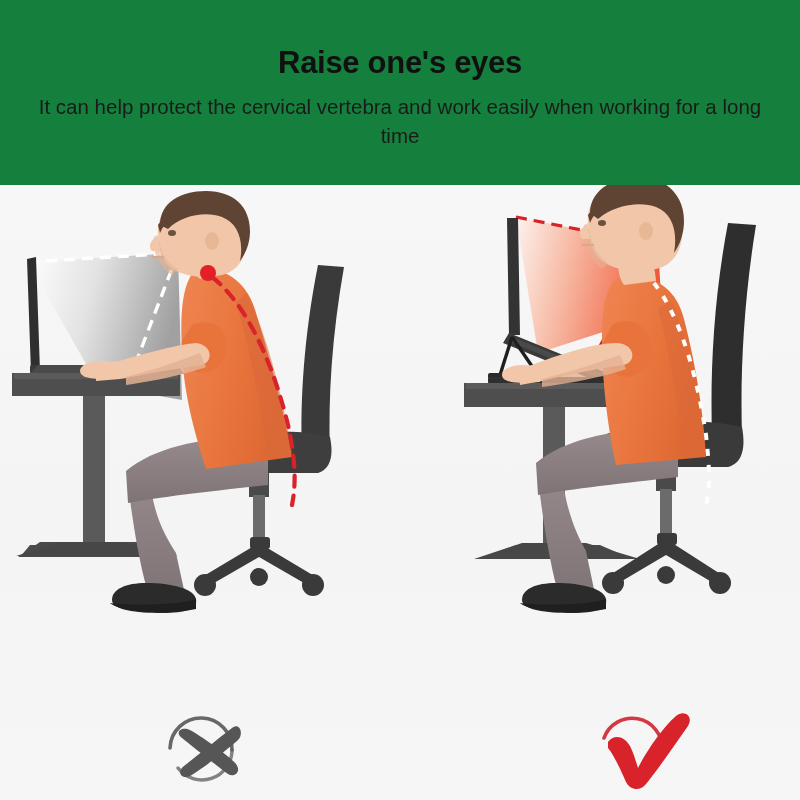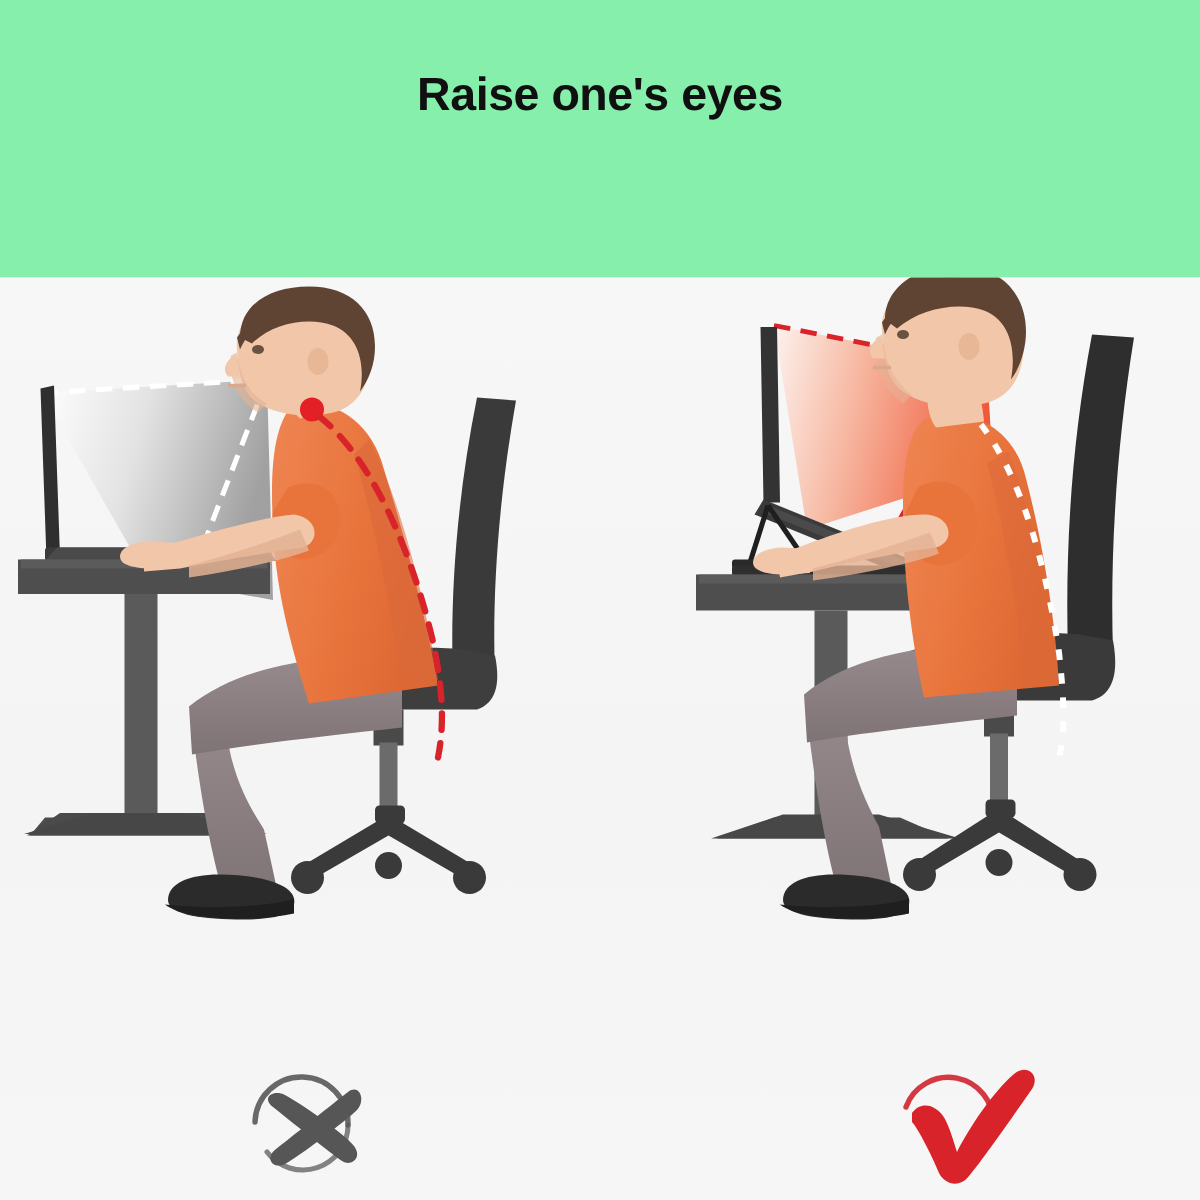--- a/index.html
+++ b/index.html
@@ -15,21 +15,21 @@
     overflow: hidden;
     font-family: "Liberation Sans", sans-serif;
   }
 
   
   #header {
     position: absolute;
     left: 0; top: 0;
     width: 800px;
     height: 185px;
-    background: #86efac;
+    background: #15803d;
     text-align: center;
   }
   #title {
     margin: 0;
     padding-top: 46px;
     font-size: 31px;
     font-weight: bold;
     color: #101010;
     letter-spacing: -0.3px;
     line-height: 1.1;
@@ -72,20 +72,21 @@
   #verdict-good { left: 578px; top: 700px; }
   .verdict svg { display: block; width: 120px; height: 96px; }
 </style>
 </head>
 <body>
 
 <div id="page">
 
   <div id="header">
     <h1 id="title">Raise one's eyes</h1>
+    <p id="subtitle">It can help protect the cervical vertebra and work easily when working for a long time</p>
   </div>
 
   <div id="scene-wrap">
 
     <div class="panel" id="panel-left">
       <svg viewBox="0 0 400 615" xmlns="http://www.w3.org/2000/svg">
         <defs>
           <linearGradient id="coneGray" x1="0" y1="0" x2="1" y2="0.25">
             <stop offset="0%" stop-color="#ffffff"></stop>
             <stop offset="45%" stop-color="#e2e2e2"></stop>

